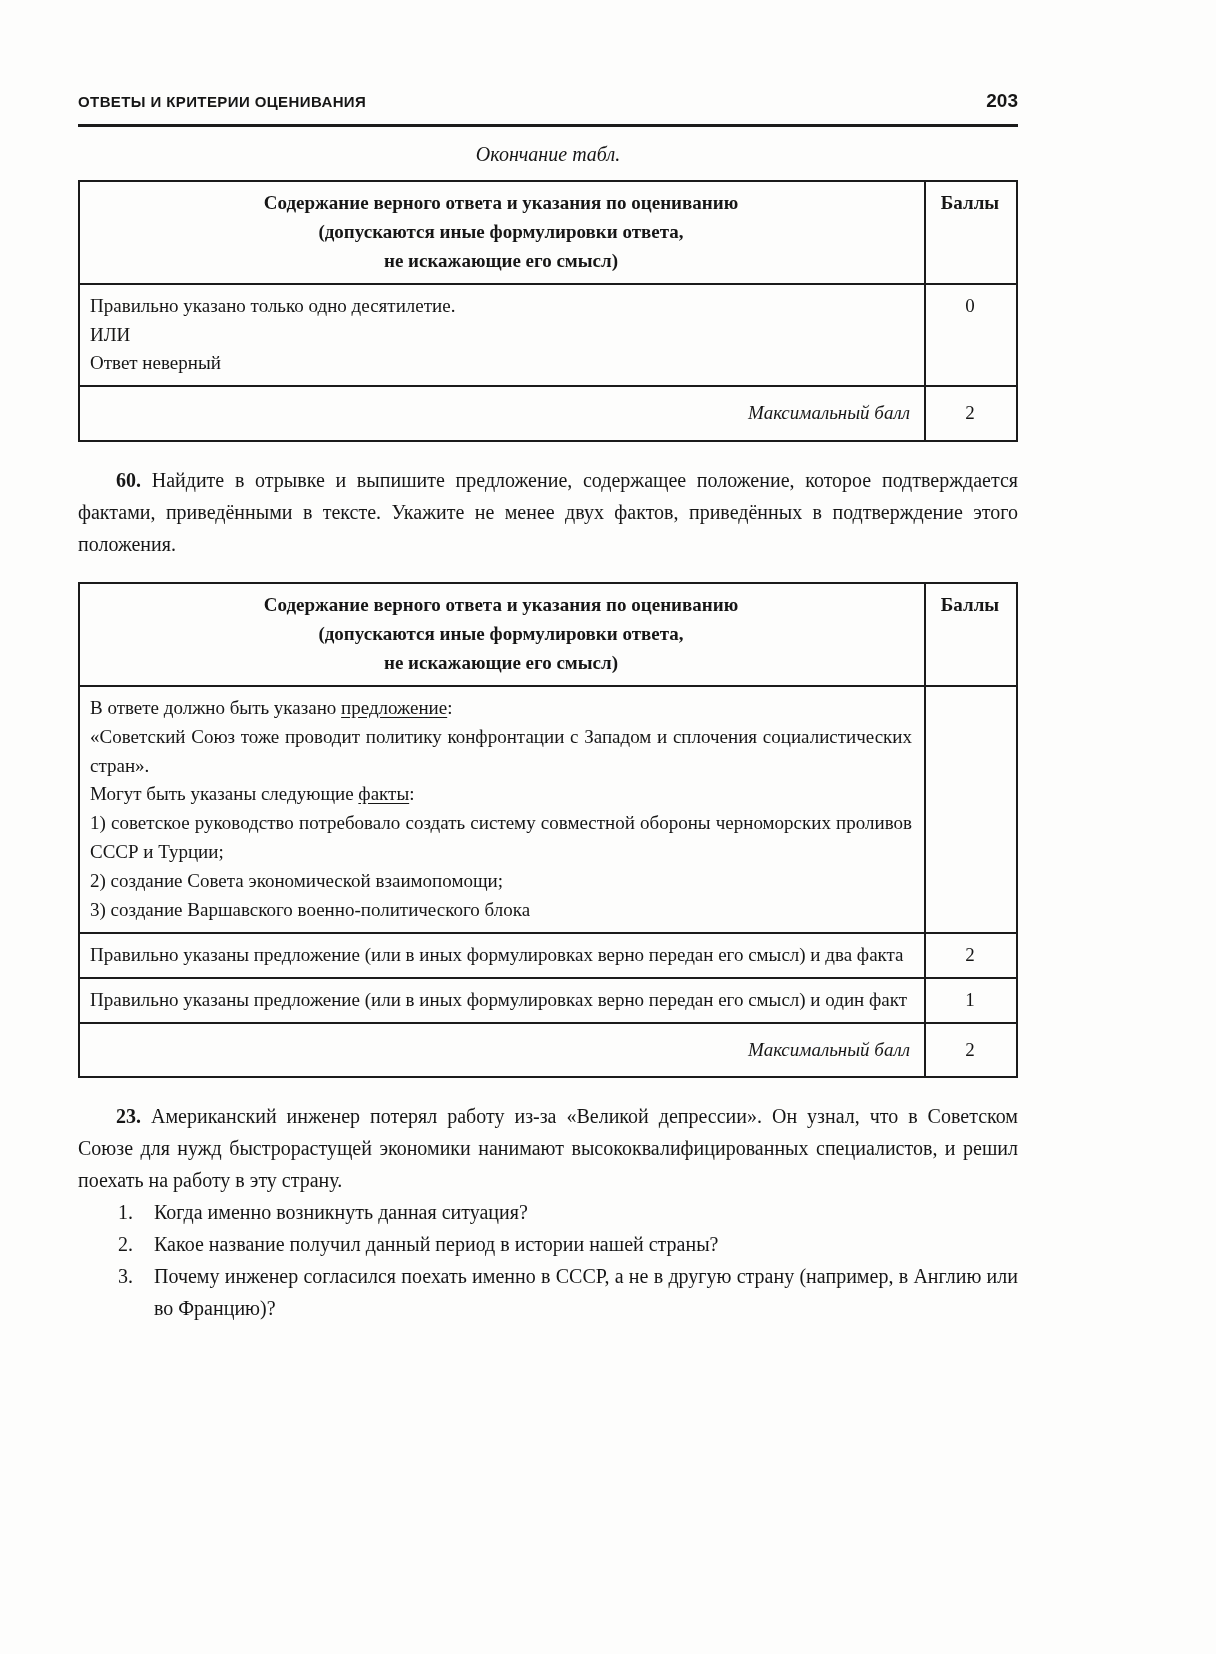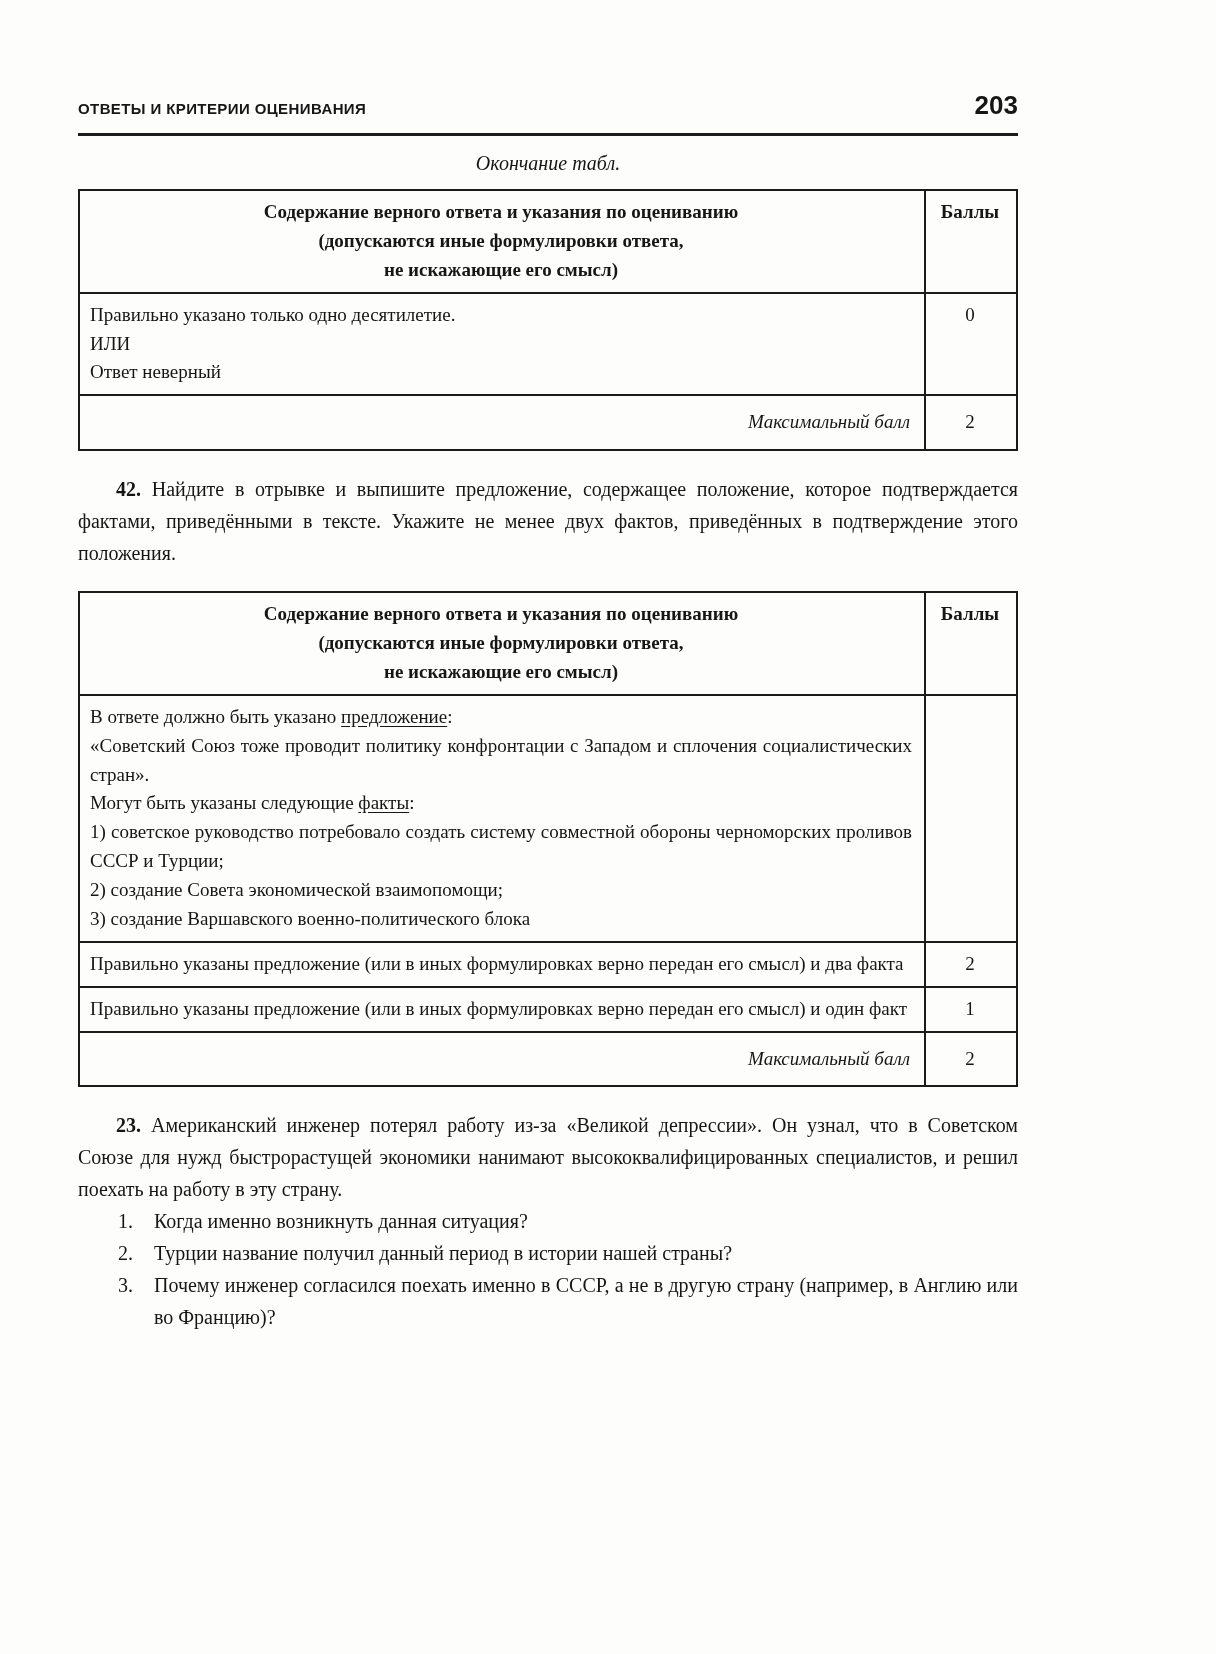--- a/index.html
+++ b/index.html
@@ -17,21 +17,21 @@
     padding-top: 90px;
   }
   
   .running-head {
     display: flex;
     justify-content: space-between;
     align-items: baseline;
     font-family: "Liberation Sans", "DejaVu Sans", sans-serif;
   }
   .running-title { font-size: 15px; font-weight: 700; letter-spacing: .4px; }
-  .page-number { font-size: 26px; font-weight: 700; }
+  .page-number { font-size: 19px; font-weight: 700; }
   .head-rule { border-bottom: 3px solid #1b1b1b; margin-top: 12px; }
   .cont-note {
     text-align: center;
     font-style: italic;
     font-size: 20px;
     margin-top: 16px;
   }
   
   table.criteria-table {
     width: 100%;
@@ -107,21 +107,21 @@
         </td>
         <td class="score-cell">0</td>
       </tr>
       <tr class="max-row">
         <td class="max-label">Максимальный балл</td>
         <td class="score-cell">2</td>
       </tr>
     </tbody>
   </table>
 
-  <p class="question"><b class="qnum">42.</b> <span>Найдите в отрывке и выпишите предложение, содержащее положение, которое подтверждается фактами, приведёнными в тексте. Укажите не менее двух фактов, приведённых в подтверждение этого положения.</span></p>
+  <p class="question"><b class="qnum">60.</b> <span>Найдите в отрывке и выпишите предложение, содержащее положение, которое подтверждается фактами, приведёнными в тексте. Укажите не менее двух фактов, приведённых в подтверждение этого положения.</span></p>
 
   <table class="criteria-table" style="margin-top:22px;">
     <colgroup>
         <col class="col-content">
         <col class="col-score">
       </colgroup>
     <thead>
       <tr>
         <th class="criteria-header-cell">
           <div>Содержание верного ответа и указания по оцениванию</div>
@@ -164,21 +164,21 @@
 
   <p class="question"><b class="qnum">23.</b> <span>Американский инженер потерял работу из-за «Великой депрессии». Он узнал, что в Советском Союзе для нужд быстрорастущей экономики нанимают высококвалифицированных специалистов, и решил поехать на работу в эту страну.</span></p>
 
   <div class="q-list">
     <div class="q-item">
       <span class="q-item-num">1.</span>
       <span class="q-item-text">Когда именно возникнуть данная ситуация?</span>
     </div>
     <div class="q-item">
       <span class="q-item-num">2.</span>
-      <span class="q-item-text">Турции название получил данный период в истории нашей страны?</span>
+      <span class="q-item-text">Какое название получил данный период в истории нашей страны?</span>
     </div>
     <div class="q-item">
       <span class="q-item-num">3.</span>
       <span class="q-item-text">Почему инженер согласился поехать именно в СССР, а не в другую страну (например, в Англию или во Францию)?</span>
     </div>
   </div>
 
 </div>
 
 </body></html>

